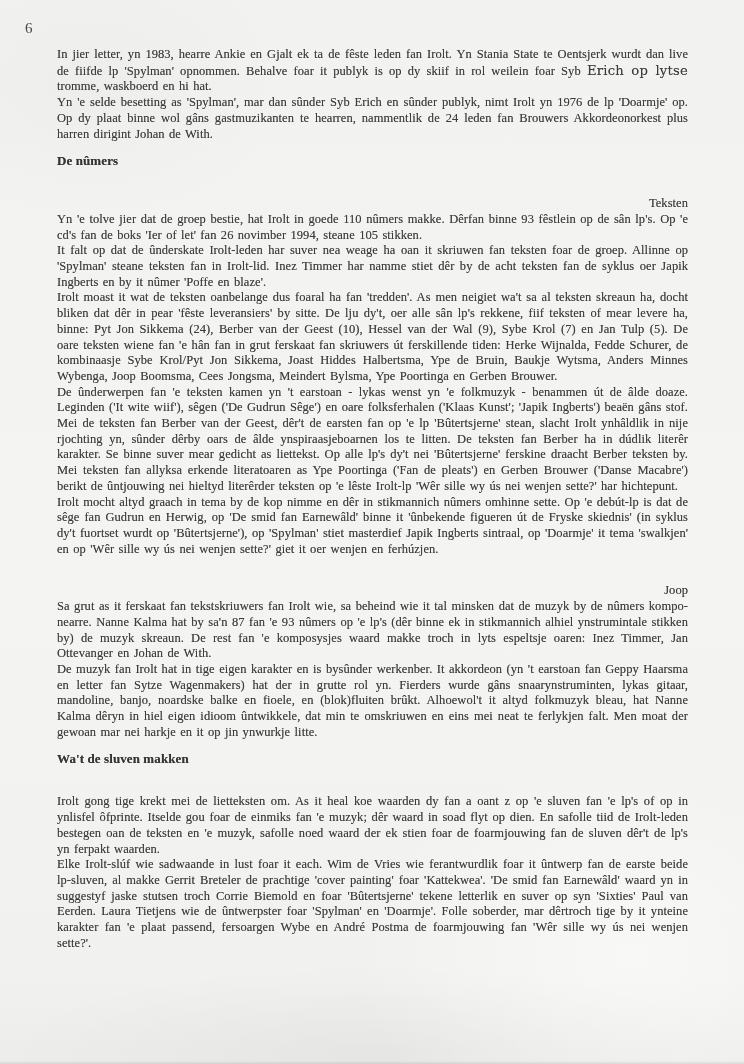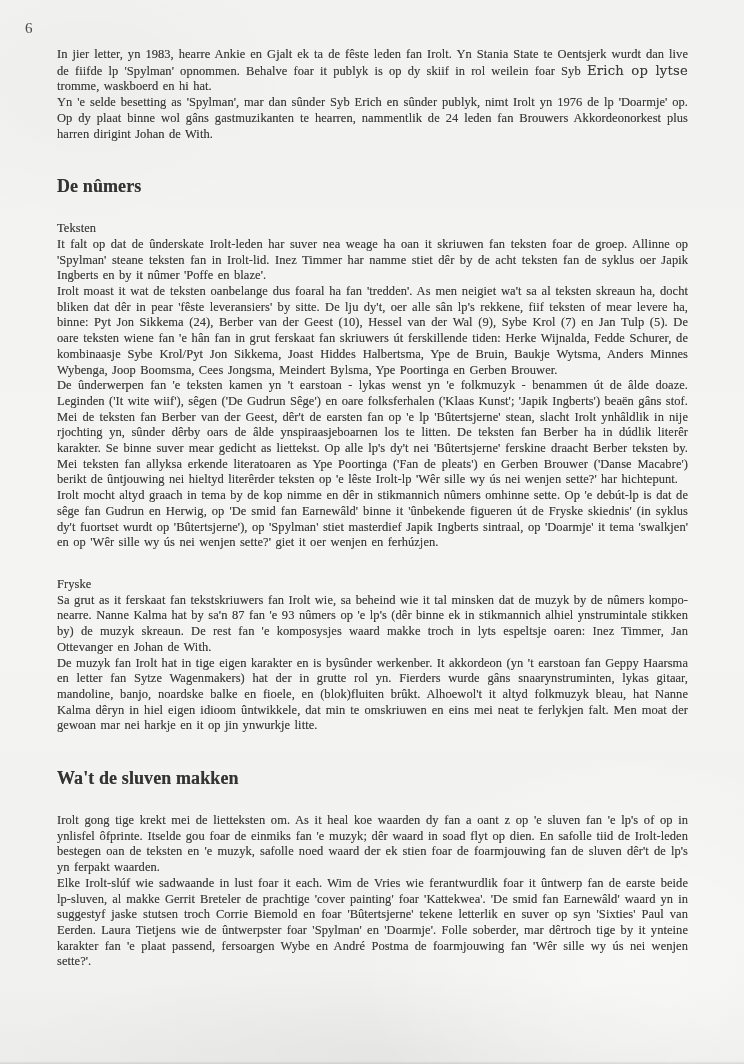--- a/index.html
+++ b/index.html
@@ -35,27 +35,27 @@
   p, .sub-label {
     margin: 0;
     font-size: 12.5px;
     line-height: 15.7px;
     text-align: justify;
     letter-spacing: 0.05px;
     word-spacing: 1.2px;
     color: #3c3c3c;
     text-shadow: 0 0 0.45px rgba(70,70,70,0.55);
   }
-  .sub-label { text-align: left; }
+  .sub-label { text-align: right; }
   h2.section-heading {
-    font-size: 18px;
+    font-size: 13px;
     line-height: 16px;
     font-weight: bold;
     color: #343434;
-    margin: 36px 0 27px 0;
+    margin: 11px 0 27px 0;
     letter-spacing: 0.1px;
     text-shadow: 0 0 0.4px rgba(50,50,50,0.6);
   }
   .muzyk-label { margin-top: 26px; }
   .font-switch {
     font-family: "DejaVu Serif", serif;
     font-size: 13.2px;
     letter-spacing: 0.2px;
   }
 </style>
@@ -70,26 +70,27 @@
 
     <p><span>In jier letter, yn 1983, hearre Ankie en Gjalt ek ta de fêste leden fan Irolt. Yn Stania State te Oentsjerk wurdt dan live de fiifde lp 'Spylman' opnommen. Behalve foar it publyk is op dy skiif in rol weilein foar Syb </span><span class="font-switch">Erich op lytse</span><span> tromme, waskboerd en hi hat.</span></p>
 
     <p>Yn 'e selde besetting as 'Spylman', mar dan sûnder Syb Erich en sûnder publyk, nimt Irolt yn 1976 de lp 'Doarmje' op. Op dy plaat binne wol gâns gastmuzikanten te hearren, nammentlik de 24 leden fan Brouwers Akkordeonorkest plus harren dirigint Johan de With.</p>
 
 
     <h2 class="section-heading">De nûmers</h2>
 
     <p class="sub-label">Teksten</p>
 
+    <p>Yn 'e tolve jier dat de groep bestie, hat Irolt in goede 110 nûmers makke. Dêrfan binne 93 fêstlein op de sân lp's. Op 'e cd's fan de boks 'Ier of let' fan 26 novimber 1994, steane 105 stikken.</p>
     <p>It falt op dat de ûnderskate Irolt-leden har suver nea weage ha oan it skriuwen fan teksten foar de groep. Allinne op 'Spylman' steane teksten fan in Irolt-lid. Inez Timmer har namme stiet dêr by de acht teksten fan de syklus oer Japik Ingberts en by it nûmer 'Poffe en blaze'.</p>
     <p>Irolt moast it wat de teksten oanbelange dus foaral ha fan 'tredden'. As men neigiet wa't sa al teksten skreaun ha, docht bliken dat dêr in pear 'fêste leveransiers' by sitte. De lju dy't, oer alle sân lp's rekkene, fiif teksten of mear levere ha, binne: Pyt Jon Sikkema (24), Berber van der Geest (10), Hessel van der Wal (9), Sybe Krol (7) en Jan Tulp (5). De oare teksten wiene fan 'e hân fan in grut ferskaat fan skriuwers út ferskillende tiden: Herke Wijnalda, Fedde Schurer, de kombinaasje Sybe Krol/Pyt Jon Sikkema, Joast Hiddes Halbertsma, Ype de Bruin, Baukje Wytsma, Anders Minnes Wybenga, Joop Boomsma, Cees Jongsma, Meindert Bylsma, Ype Poortinga en Gerben Brouwer.</p>
     <p>De ûnderwerpen fan 'e teksten kamen yn 't earstoan - lykas wenst yn 'e folkmuzyk - benammen út de âlde doaze. Leginden ('It wite wiif'), sêgen ('De Gudrun Sêge') en oare folksferhalen ('Klaas Kunst'; 'Japik Ingberts') beaën gâns stof. Mei de teksten fan Berber van der Geest, dêr't de earsten fan op 'e lp 'Bûtertsjerne' stean, slacht Irolt ynhâldlik in nije rjochting yn, sûnder dêrby oars de âlde ynspiraasjeboarnen los te litten. De teksten fan Berber ha in dúdlik literêr karakter. Se binne suver mear gedicht as liettekst. Op alle lp's dy't nei 'Bûtertsjerne' ferskine draacht Berber teksten by. Mei teksten fan allyksa erkende literatoaren as Ype Poortinga ('Fan de pleats') en Gerben Brouwer ('Danse Macabre') berikt de ûntjouwing nei hieltyd literêrder teksten op 'e lêste Irolt-lp 'Wêr sille wy ús nei wenjen sette?' har hichtepunt.</p>
     <p>Irolt mocht altyd graach in tema by de kop nimme en dêr in stikmannich nûmers omhinne sette. Op 'e debút-lp is dat de sêge fan Gudrun en Herwig, op 'De smid fan Earnewâld' binne it 'ûnbekende figueren út de Fryske skiednis' (in syklus dy't fuortset wurdt op 'Bûtertsjerne'), op 'Spylman' stiet masterdief Japik Ingberts sintraal, op 'Doarmje' it tema 'swalkjen' en op 'Wêr sille wy ús nei wenjen sette?' giet it oer wenjen en ferhúzjen.</p>
 
-    <p class="sub-label muzyk-label">Fryske</p>
+    <p class="sub-label muzyk-label">Joop</p>
 
     <p>Sa grut as it ferskaat fan tekstskriuwers fan Irolt wie, sa beheind wie it tal minsken dat de muzyk by de nûmers kompo-nearre. Nanne Kalma hat by sa'n 87 fan 'e 93 nûmers op 'e lp's (dêr binne ek in stikmannich alhiel ynstrumintale stikken by) de muzyk skreaun. De rest fan 'e komposysjes waard makke troch in lyts espeltsje oaren: Inez Timmer, Jan Ottevanger en Johan de With.</p>
     <p>De muzyk fan Irolt hat in tige eigen karakter en is bysûnder werkenber. It akkordeon (yn 't earstoan fan Geppy Haarsma en letter fan Sytze Wagenmakers) hat der in grutte rol yn. Fierders wurde gâns snaarynstruminten, lykas gitaar, mandoline, banjo, noardske balke en fioele, en (blok)fluiten brûkt. Alhoewol't it altyd folkmuzyk bleau, hat Nanne Kalma dêryn in hiel eigen idioom ûntwikkele, dat min te omskriuwen en eins mei neat te ferlykjen falt. Men moat der gewoan mar nei harkje en it op jin ynwurkje litte.</p>
 
     <h2 class="section-heading">Wa't de sluven makken</h2>
 
     <p>Irolt gong tige krekt mei de lietteksten om. As it heal koe waarden dy fan a oant z op 'e sluven fan 'e lp's of op in ynlisfel ôfprinte. Itselde gou foar de einmiks fan 'e muzyk; dêr waard in soad flyt op dien. En safolle tiid de Irolt-leden bestegen oan de teksten en 'e muzyk, safolle noed waard der ek stien foar de foarmjouwing fan de sluven dêr't de lp's yn ferpakt waarden.</p>
     <p>Elke Irolt-slúf wie sadwaande in lust foar it each. Wim de Vries wie ferantwurdlik foar it ûntwerp fan de earste beide lp-sluven, al makke Gerrit Breteler de prachtige 'cover painting' foar 'Kattekwea'. 'De smid fan Earnewâld' waard yn in suggestyf jaske stutsen troch Corrie Biemold en foar 'Bûtertsjerne' tekene letterlik en suver op syn 'Sixties' Paul van Eerden. Laura Tietjens wie de ûntwerpster foar 'Spylman' en 'Doarmje'. Folle soberder, mar dêrtroch tige by it ynteine karakter fan 'e plaat passend, fersoargen Wybe en André Postma de foarmjouwing fan 'Wêr sille wy ús nei wenjen sette?'.</p>
 
   </div>

